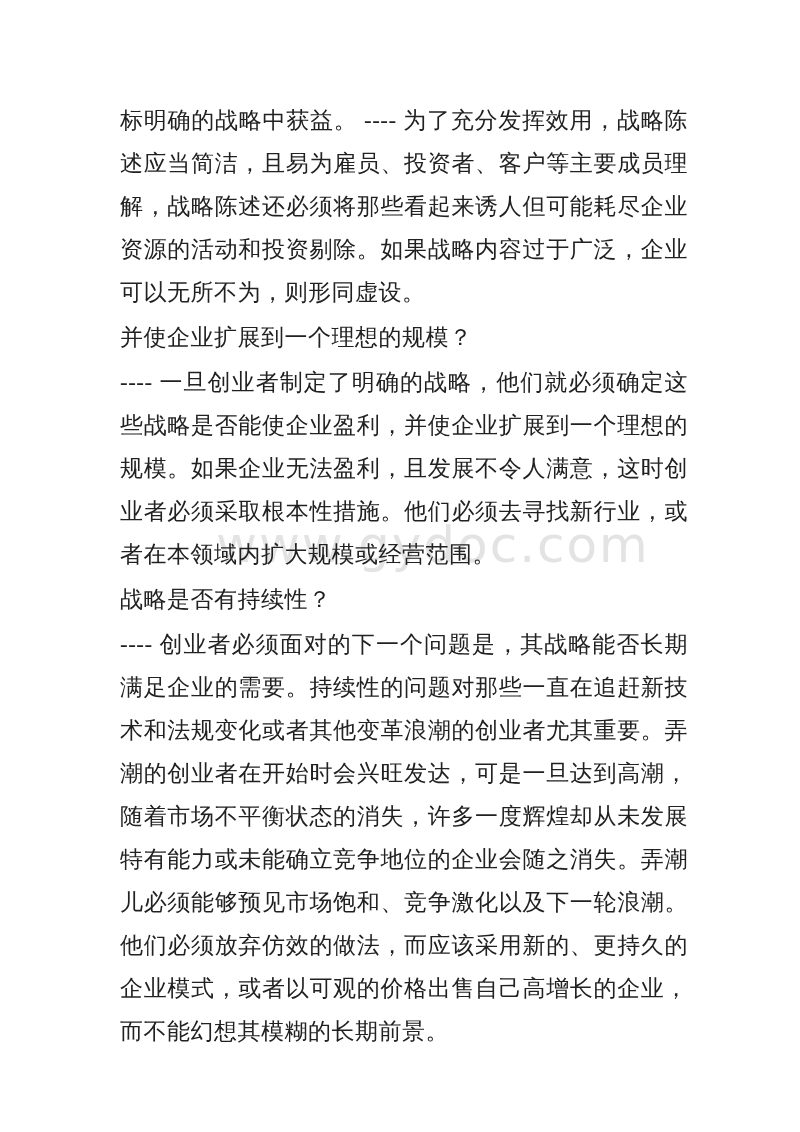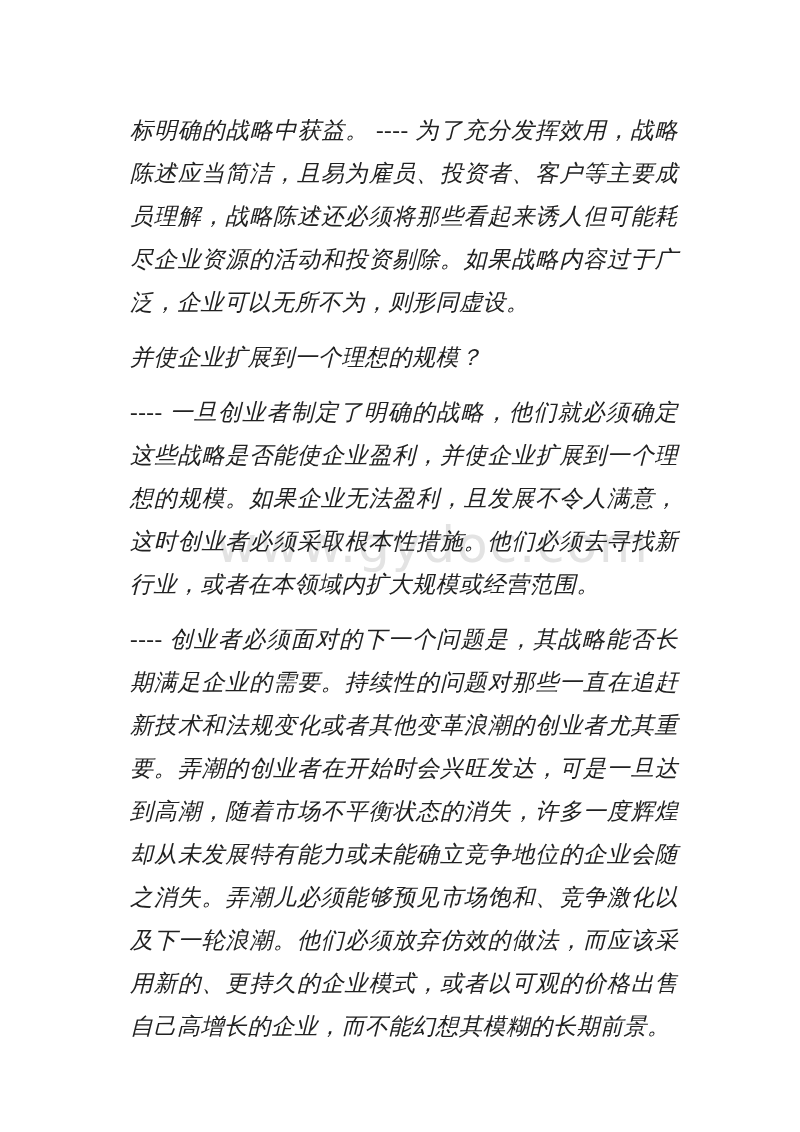--- a/index.html
+++ b/index.html
@@ -38,31 +38,31 @@
     top:97px;
     width:572px;
     z-index:2;
     color:var(--text-color);
     font-size:23px;
     line-height:43px;
     text-align:justify;
     letter-spacing:0.5px;
   }
   .text-block p{
-    margin:12px;
-    font-style:italic;
+    margin:2px;
   }
 </style>
 </head>
 <body>
 
 <div class="doc-page">
 
   <div class="watermark">www.gydoc.com</div>
 
   <div class="text-block">
     <p>标明确的战略中获益。 ---- 为了充分发挥效用，战略陈述应当简洁，且易为雇员、投资者、客户等主要成员理解，战略陈述还必须将那些看起来诱人但可能耗尽企业资源的活动和投资剔除。如果战略内容过于广泛，企业可以无所不为，则形同虚设。</p>
     <p>并使企业扩展到一个理想的规模？</p>
     <p>---- 一旦创业者制定了明确的战略，他们就必须确定这些战略是否能使企业盈利，并使企业扩展到一个理想的规模。如果企业无法盈利，且发展不令人满意，这时创业者必须采取根本性措施。他们必须去寻找新行业，或者在本领域内扩大规模或经营范围。</p>
+    <p>战略是否有持续性？</p>
     <p>---- 创业者必须面对的下一个问题是，其战略能否长期满足企业的需要。持续性的问题对那些一直在追赶新技术和法规变化或者其他变革浪潮的创业者尤其重要。弄潮的创业者在开始时会兴旺发达，可是一旦达到高潮，随着市场不平衡状态的消失，许多一度辉煌却从未发展特有能力或未能确立竞争地位的企业会随之消失。弄潮儿必须能够预见市场饱和、竞争激化以及下一轮浪潮。他们必须放弃仿效的做法，而应该采用新的、更持久的企业模式，或者以可观的价格出售自己高增长的企业，而不能幻想其模糊的长期前景。</p>
   </div>
 
 </div>
 
 </body></html>

